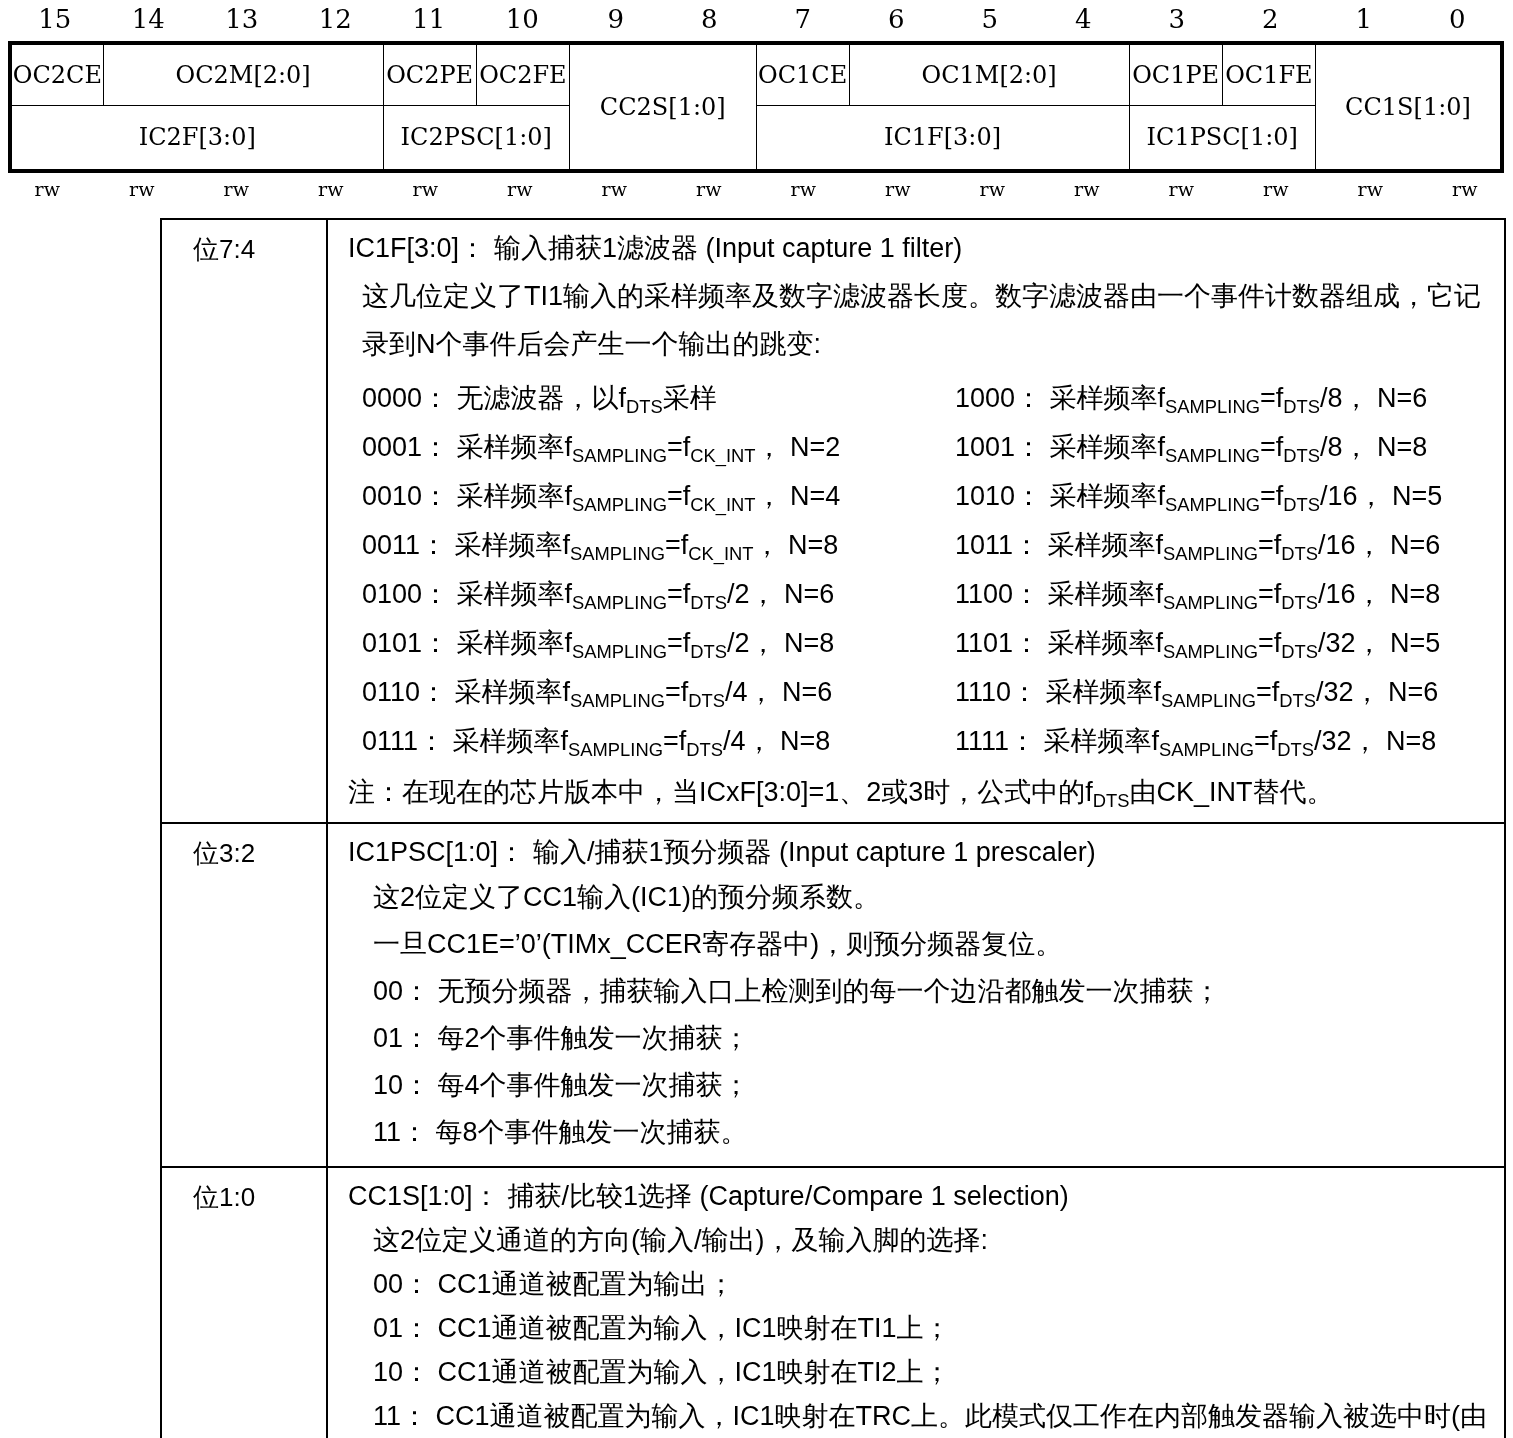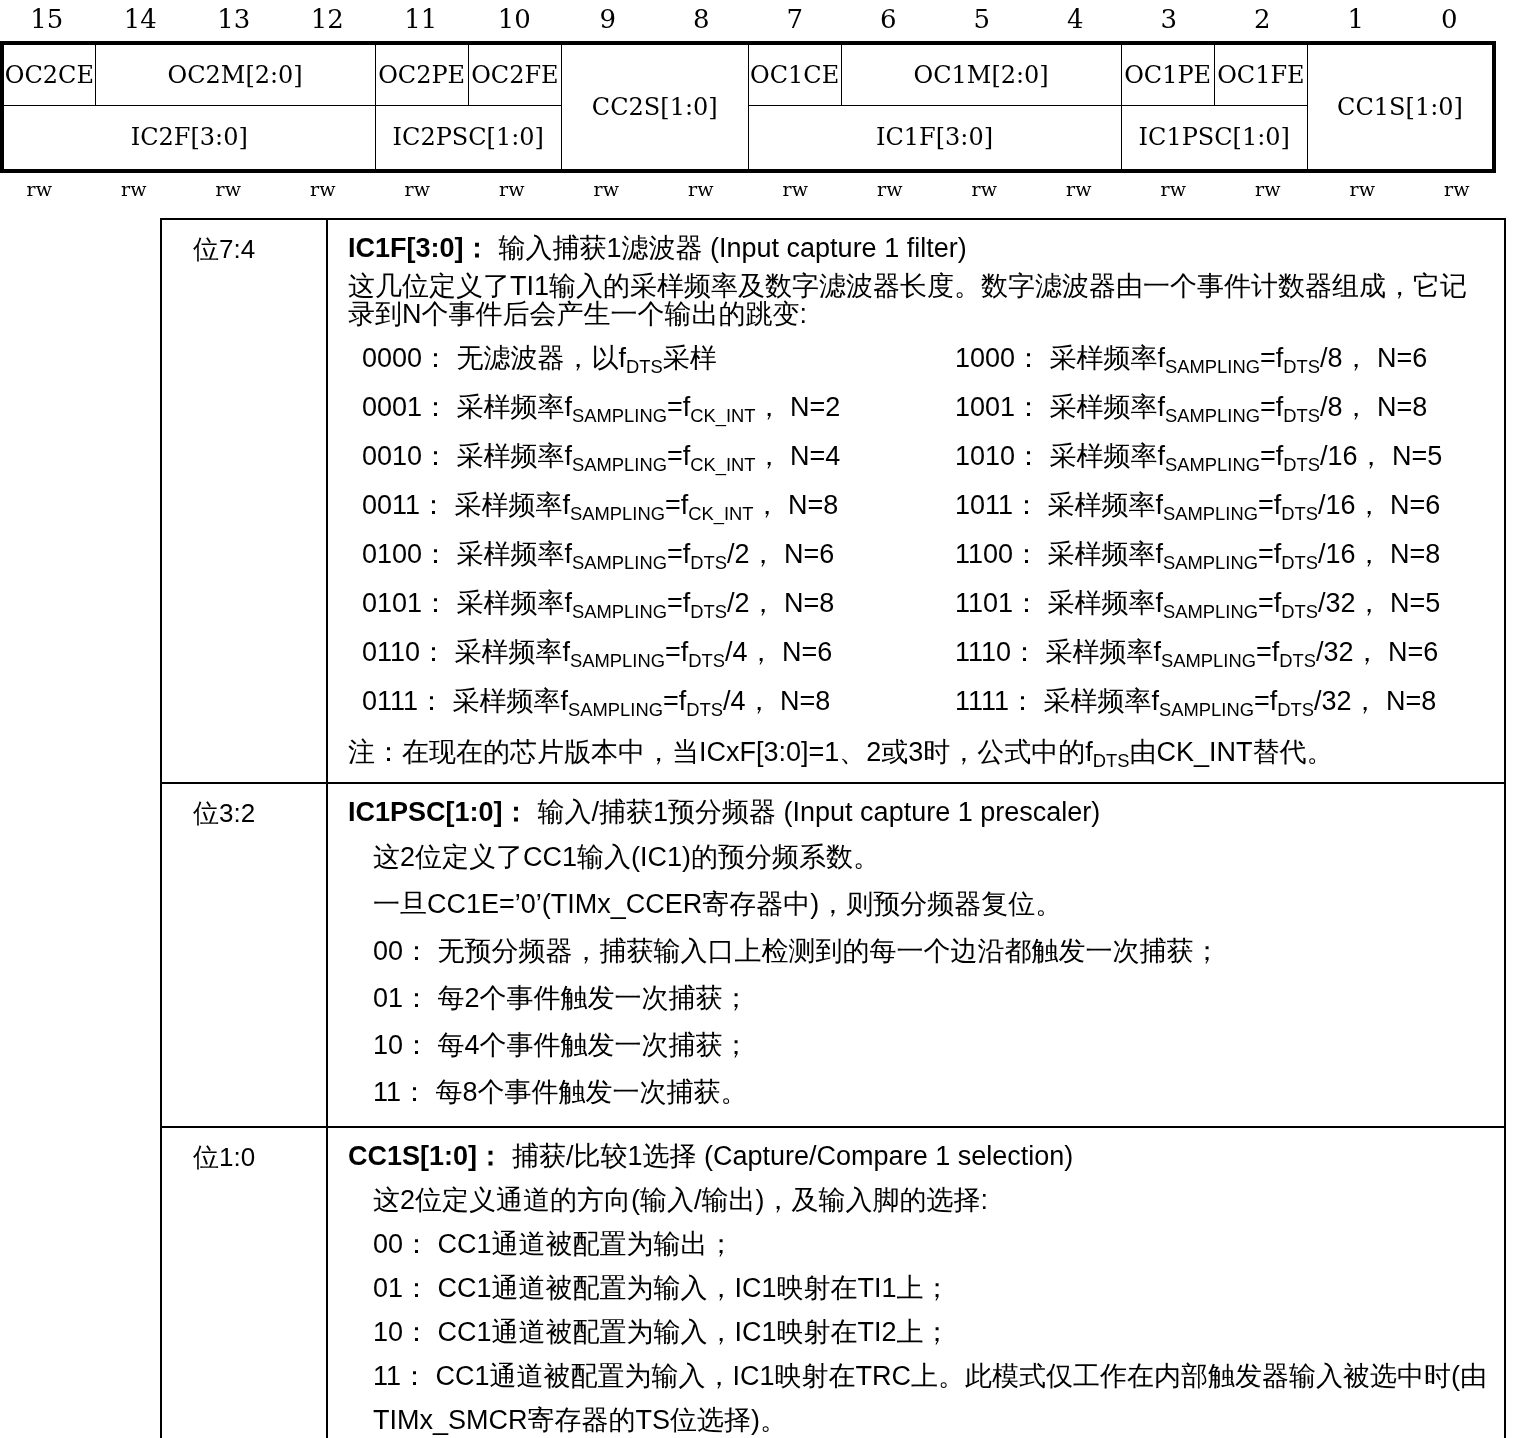--- a/index.html
+++ b/index.html
@@ -7,21 +7,21 @@
   body {
     width: 1513px;
     min-height: 1438px;
     background: #ffffff;
     color: #000000;
     font-family: "Liberation Sans", sans-serif;
   }
   .page { width: 1513px; padding-top: 4px; }
 
   
-  .diagram { margin-left: 0; width: 1496px; }
+  .diagram { margin-left: 8px; width: 1496px; }
   .bitnums {
     display: grid;
     grid-template-columns: repeat(16, 1fr);
     font-family: "DejaVu Serif", serif;
     font-size: 26px;
     text-align: center;
     padding-bottom: 7px;
   }
   table.reg {
     width: 100%;
@@ -62,22 +62,22 @@
   }
   table.desc td { border: 2px solid #000; vertical-align: top; }
   td.bits {
     width: 166px;
     padding: 12px 4px 0 31px;
     font-size: 26px;
     white-space: nowrap;
   }
   td.content { padding: 8px 14px 10px 20px; }
   .title { line-height: 40px; margin-bottom: 2px; }
-  .title .b { font-weight: bold; margin-right: 8px; text-align: center; }
-  .para { line-height: 28px; margin: 4px 0 6px 0; }
+  .title .b { font-weight: normal; margin-right: 8px; text-align: center; }
+  .para { line-height: 48px; margin: 4px 0 6px 14px; }
   .opts {
     display: grid;
     grid-template-columns: 565px 1fr;
     padding-left: 14px;
     margin: 6px 0 2px 0;
     gap: 28px;
   }
   .optcol .opt { line-height: 49px; white-space: nowrap; }
   .lines .line { line-height: 47px; margin-left: 25px; }
   .lines-tight .line { line-height: 44px; }

